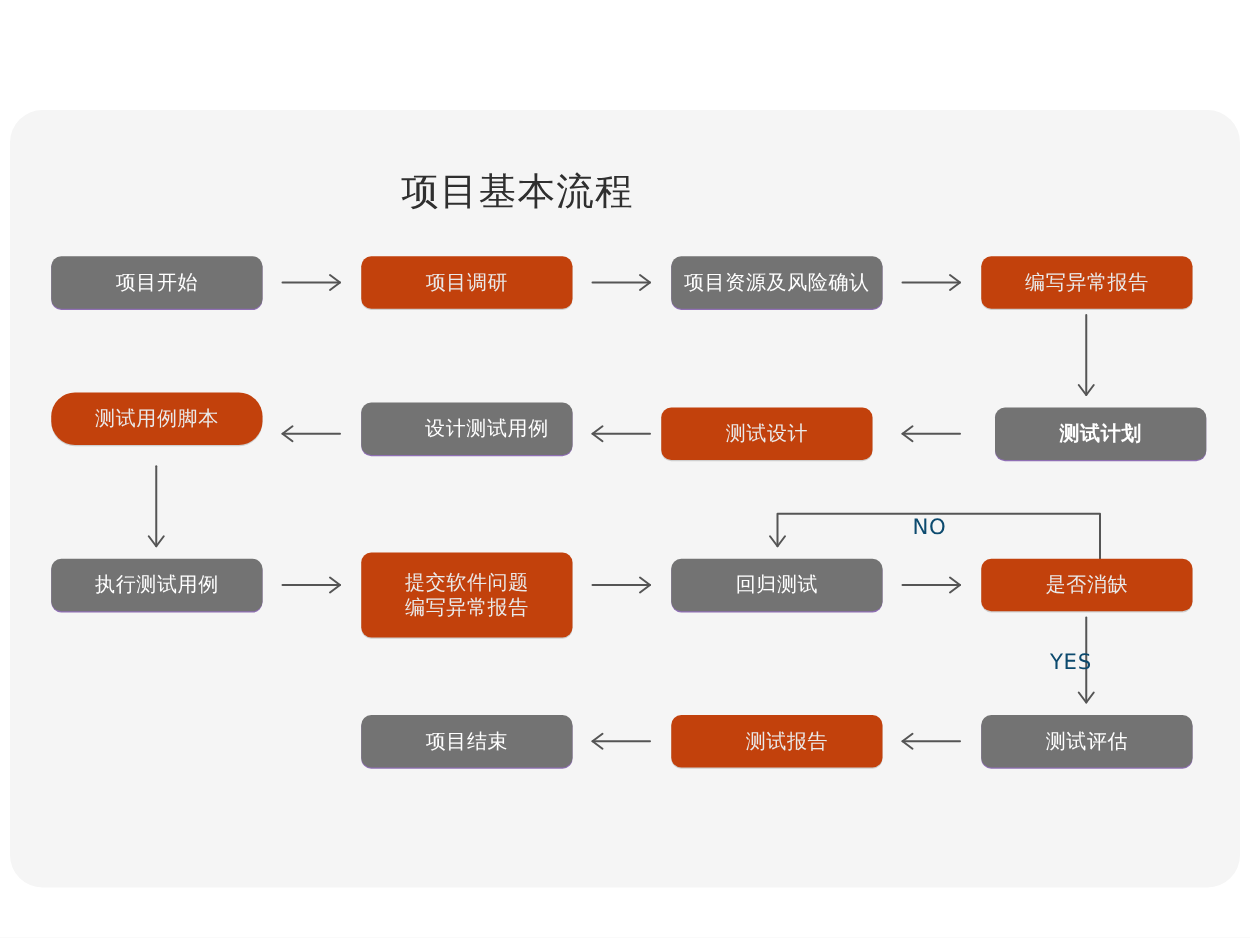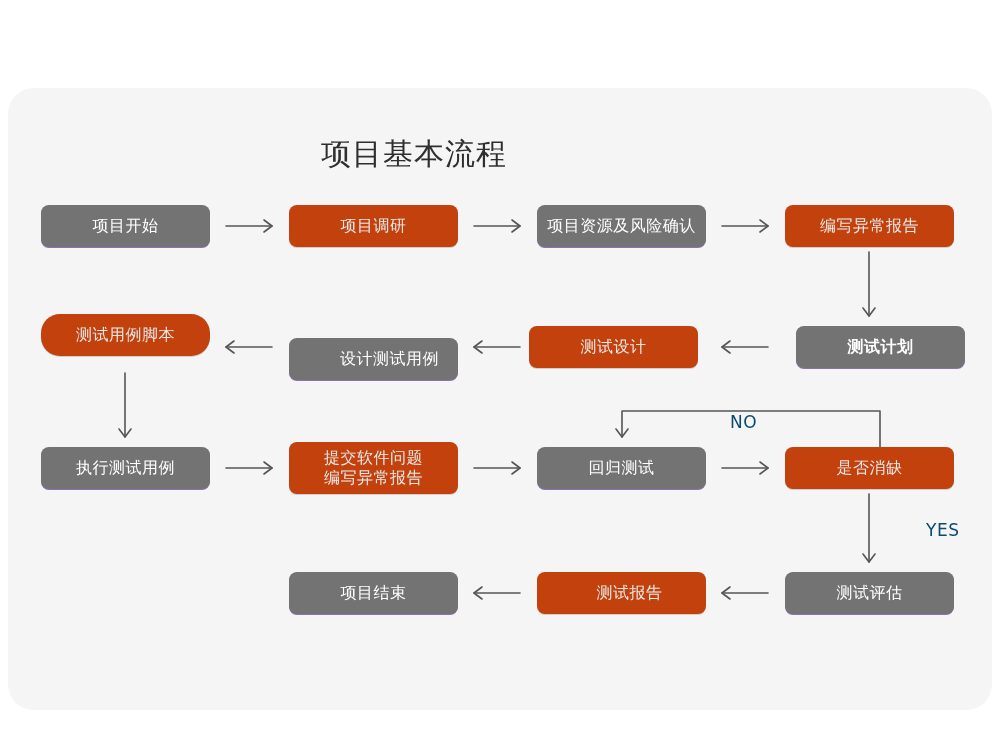--- a/index.html
+++ b/index.html
@@ -77,21 +77,21 @@
     color: #ffffff;
     box-shadow: 0 1px 0 0 #8f6fb4;
   }
   .node.gray {
     background: #c2410c;
     color: #eaeaea;
     box-shadow: 0 1px 0 0 #cfcfcf;
     text-align: right;
   }
   .node.tall {
-    height: 52px;
+    height: 68px;
   }
   .node .lbl {
     display: block;
     white-space: pre-line;
   }
 
   
   .branch-label {
     position: absolute;
     font-size: 17px;
@@ -191,21 +191,21 @@
   <div class="node purple" style="left:537px; top:205px;">
     <span class="lbl">项目资源及风险确认</span>
   </div>
   <div class="node gray" style="left:785px; top:205px;">
     <span class="lbl">编写异常报告</span>
   </div>
 
   <div class="node gray" style="left:41px; top:314px;border-radius:19px;">
     <span class="lbl">测试用例脚本</span>
   </div>
-  <div class="node purple" style="left:289px; top:338px;padding-left:32px;">
+  <div class="node purple" style="left:289px; top:322px;padding-left:32px;">
     <span class="lbl">设计测试用例</span>
   </div>
   <div class="node gray" style="left:529px; top:326px;">
     <span class="lbl">测试设计</span>
   </div>
   <div class="node purple" style="left:796px; top:326px;font-weight:bold;">
     <span class="lbl">测试计划</span>
   </div>
 
   <div class="node purple" style="left:41px; top:447px;">
@@ -226,15 +226,15 @@
     <span class="lbl">项目结束</span>
   </div>
   <div class="node gray" style="left:537px; top:572px;padding-left:16px;">
     <span class="lbl">测试报告</span>
   </div>
   <div class="node purple" style="left:785px; top:572px;">
     <span class="lbl">测试评估</span>
   </div>
 
   <div class="branch-label" style="left:730px; top:412px;">NO</div>
-  <div class="branch-label" style="left:926px; top:520px;">YES</div>
+  <div class="branch-label" style="left:840px; top:520px;">YES</div>
 
 </div>
 
 </body></html>

